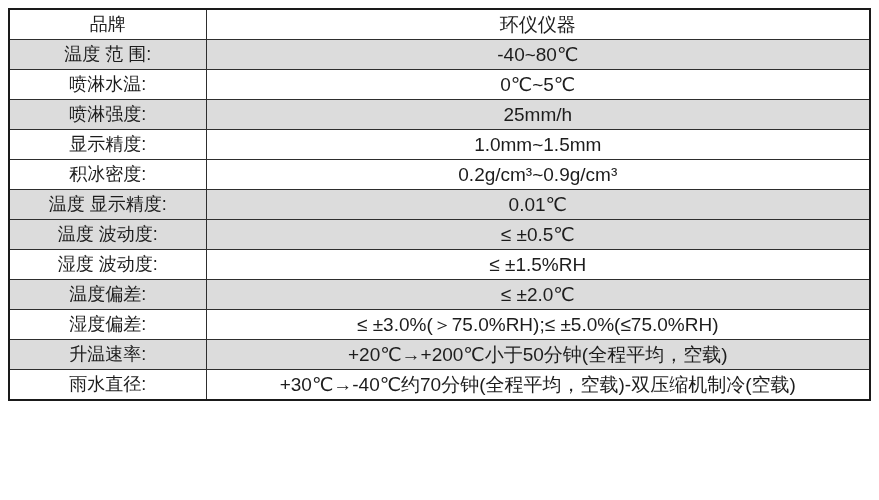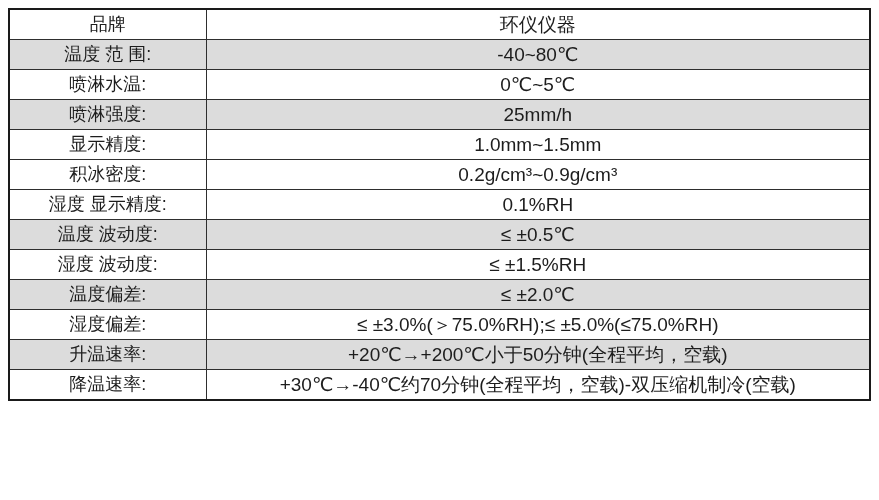--- a/index.html
+++ b/index.html
@@ -83,23 +83,23 @@
           <td class="value-cell">25mm/h</td>
         </tr>
         <tr>
           <td class="label-cell">显示精度:</td>
           <td class="value-cell">1.0mm~1.5mm</td>
         </tr>
         <tr>
           <td class="label-cell">积冰密度:</td>
           <td class="value-cell">0.2g/cm³~0.9g/cm³</td>
         </tr>
-        <tr>
-          <td class="label-cell">湿度 显示精度:</td>
-          <td class="value-cell">0.1%RH</td>
+        <tr class="shaded">
+          <td class="label-cell">温度 显示精度:</td>
+          <td class="value-cell">0.01℃</td>
         </tr>
         <tr class="shaded">
           <td class="label-cell">温度 波动度:</td>
           <td class="value-cell">≤ ±0.5℃</td>
         </tr>
         <tr>
           <td class="label-cell">湿度 波动度:</td>
           <td class="value-cell">≤ ±1.5%RH</td>
         </tr>
         <tr class="shaded">
@@ -108,18 +108,18 @@
         </tr>
         <tr>
           <td class="label-cell">湿度偏差:</td>
           <td class="value-cell">≤ ±3.0%(＞75.0%RH);≤ ±5.0%(≤75.0%RH)</td>
         </tr>
         <tr class="shaded">
           <td class="label-cell">升温速率:</td>
           <td class="value-cell">+20℃→+200℃小于50分钟(全程平均，空载)</td>
         </tr>
         <tr>
-          <td class="label-cell">降温速率:</td>
+          <td class="label-cell">雨水直径:</td>
           <td class="value-cell">+30℃→-40℃约70分钟(全程平均，空载)-双压缩机制冷(空载)</td>
         </tr>
       </tbody>
   </table>
 </div>
 
 </body></html>

